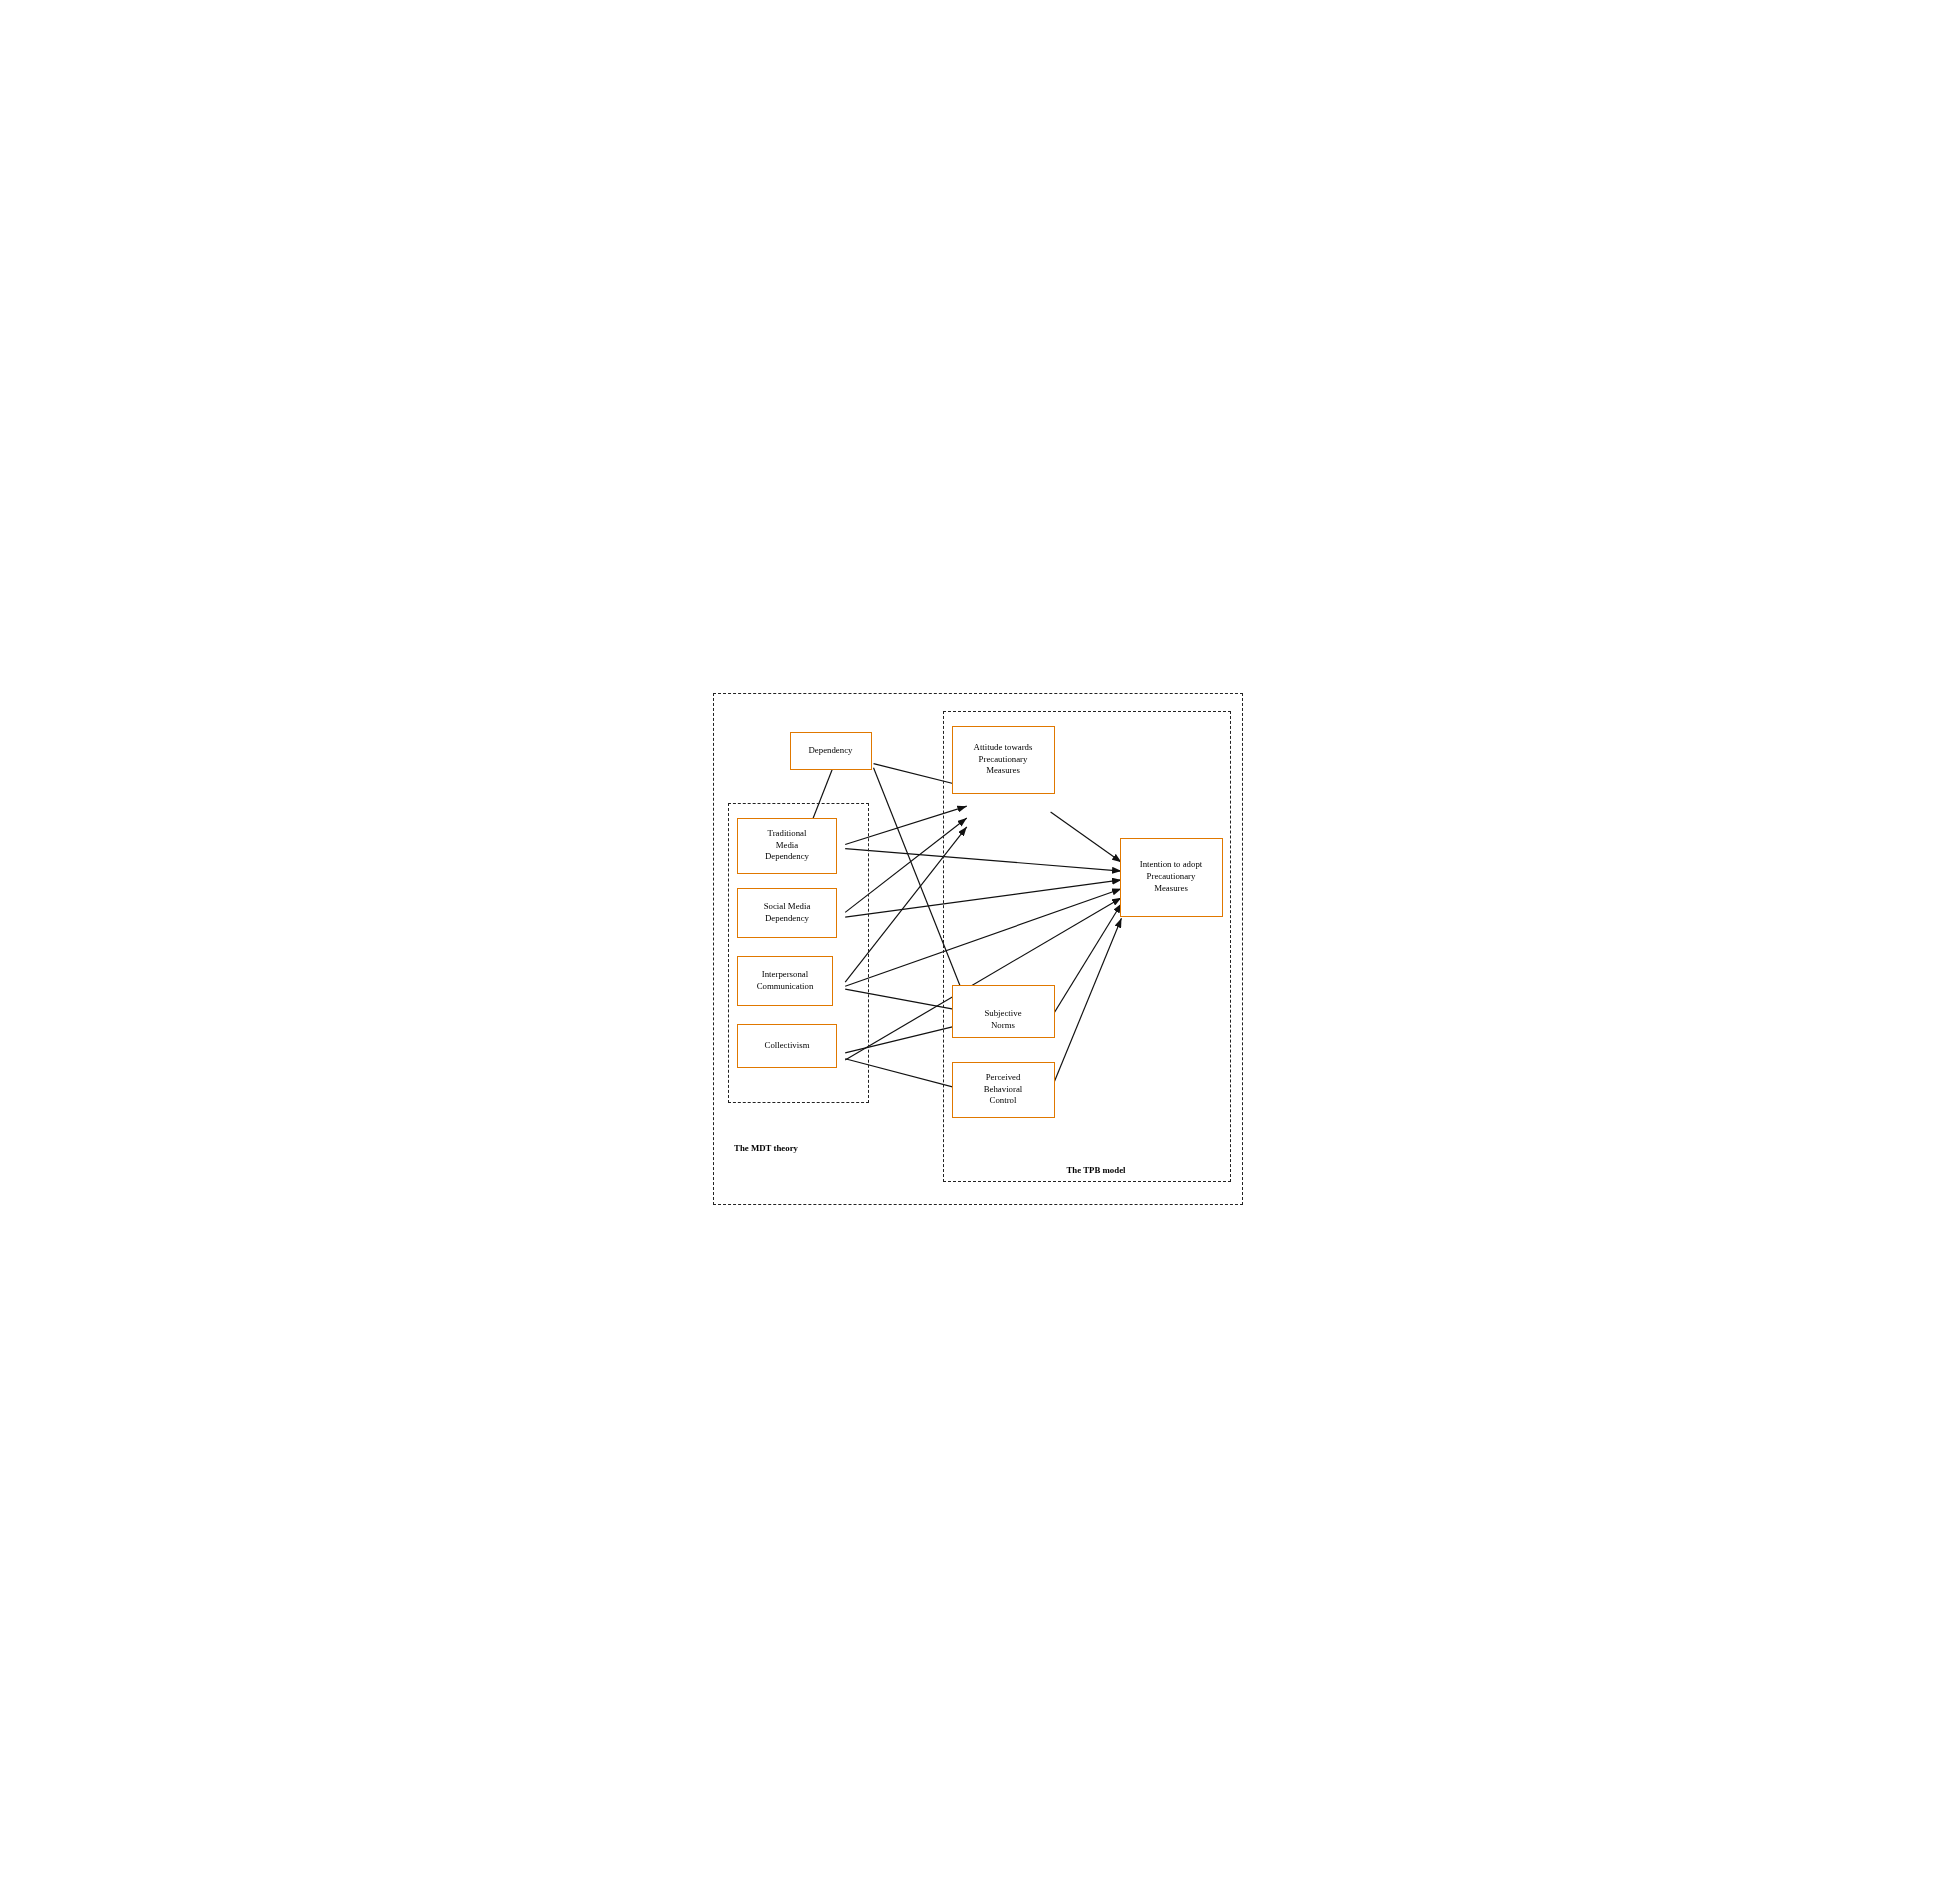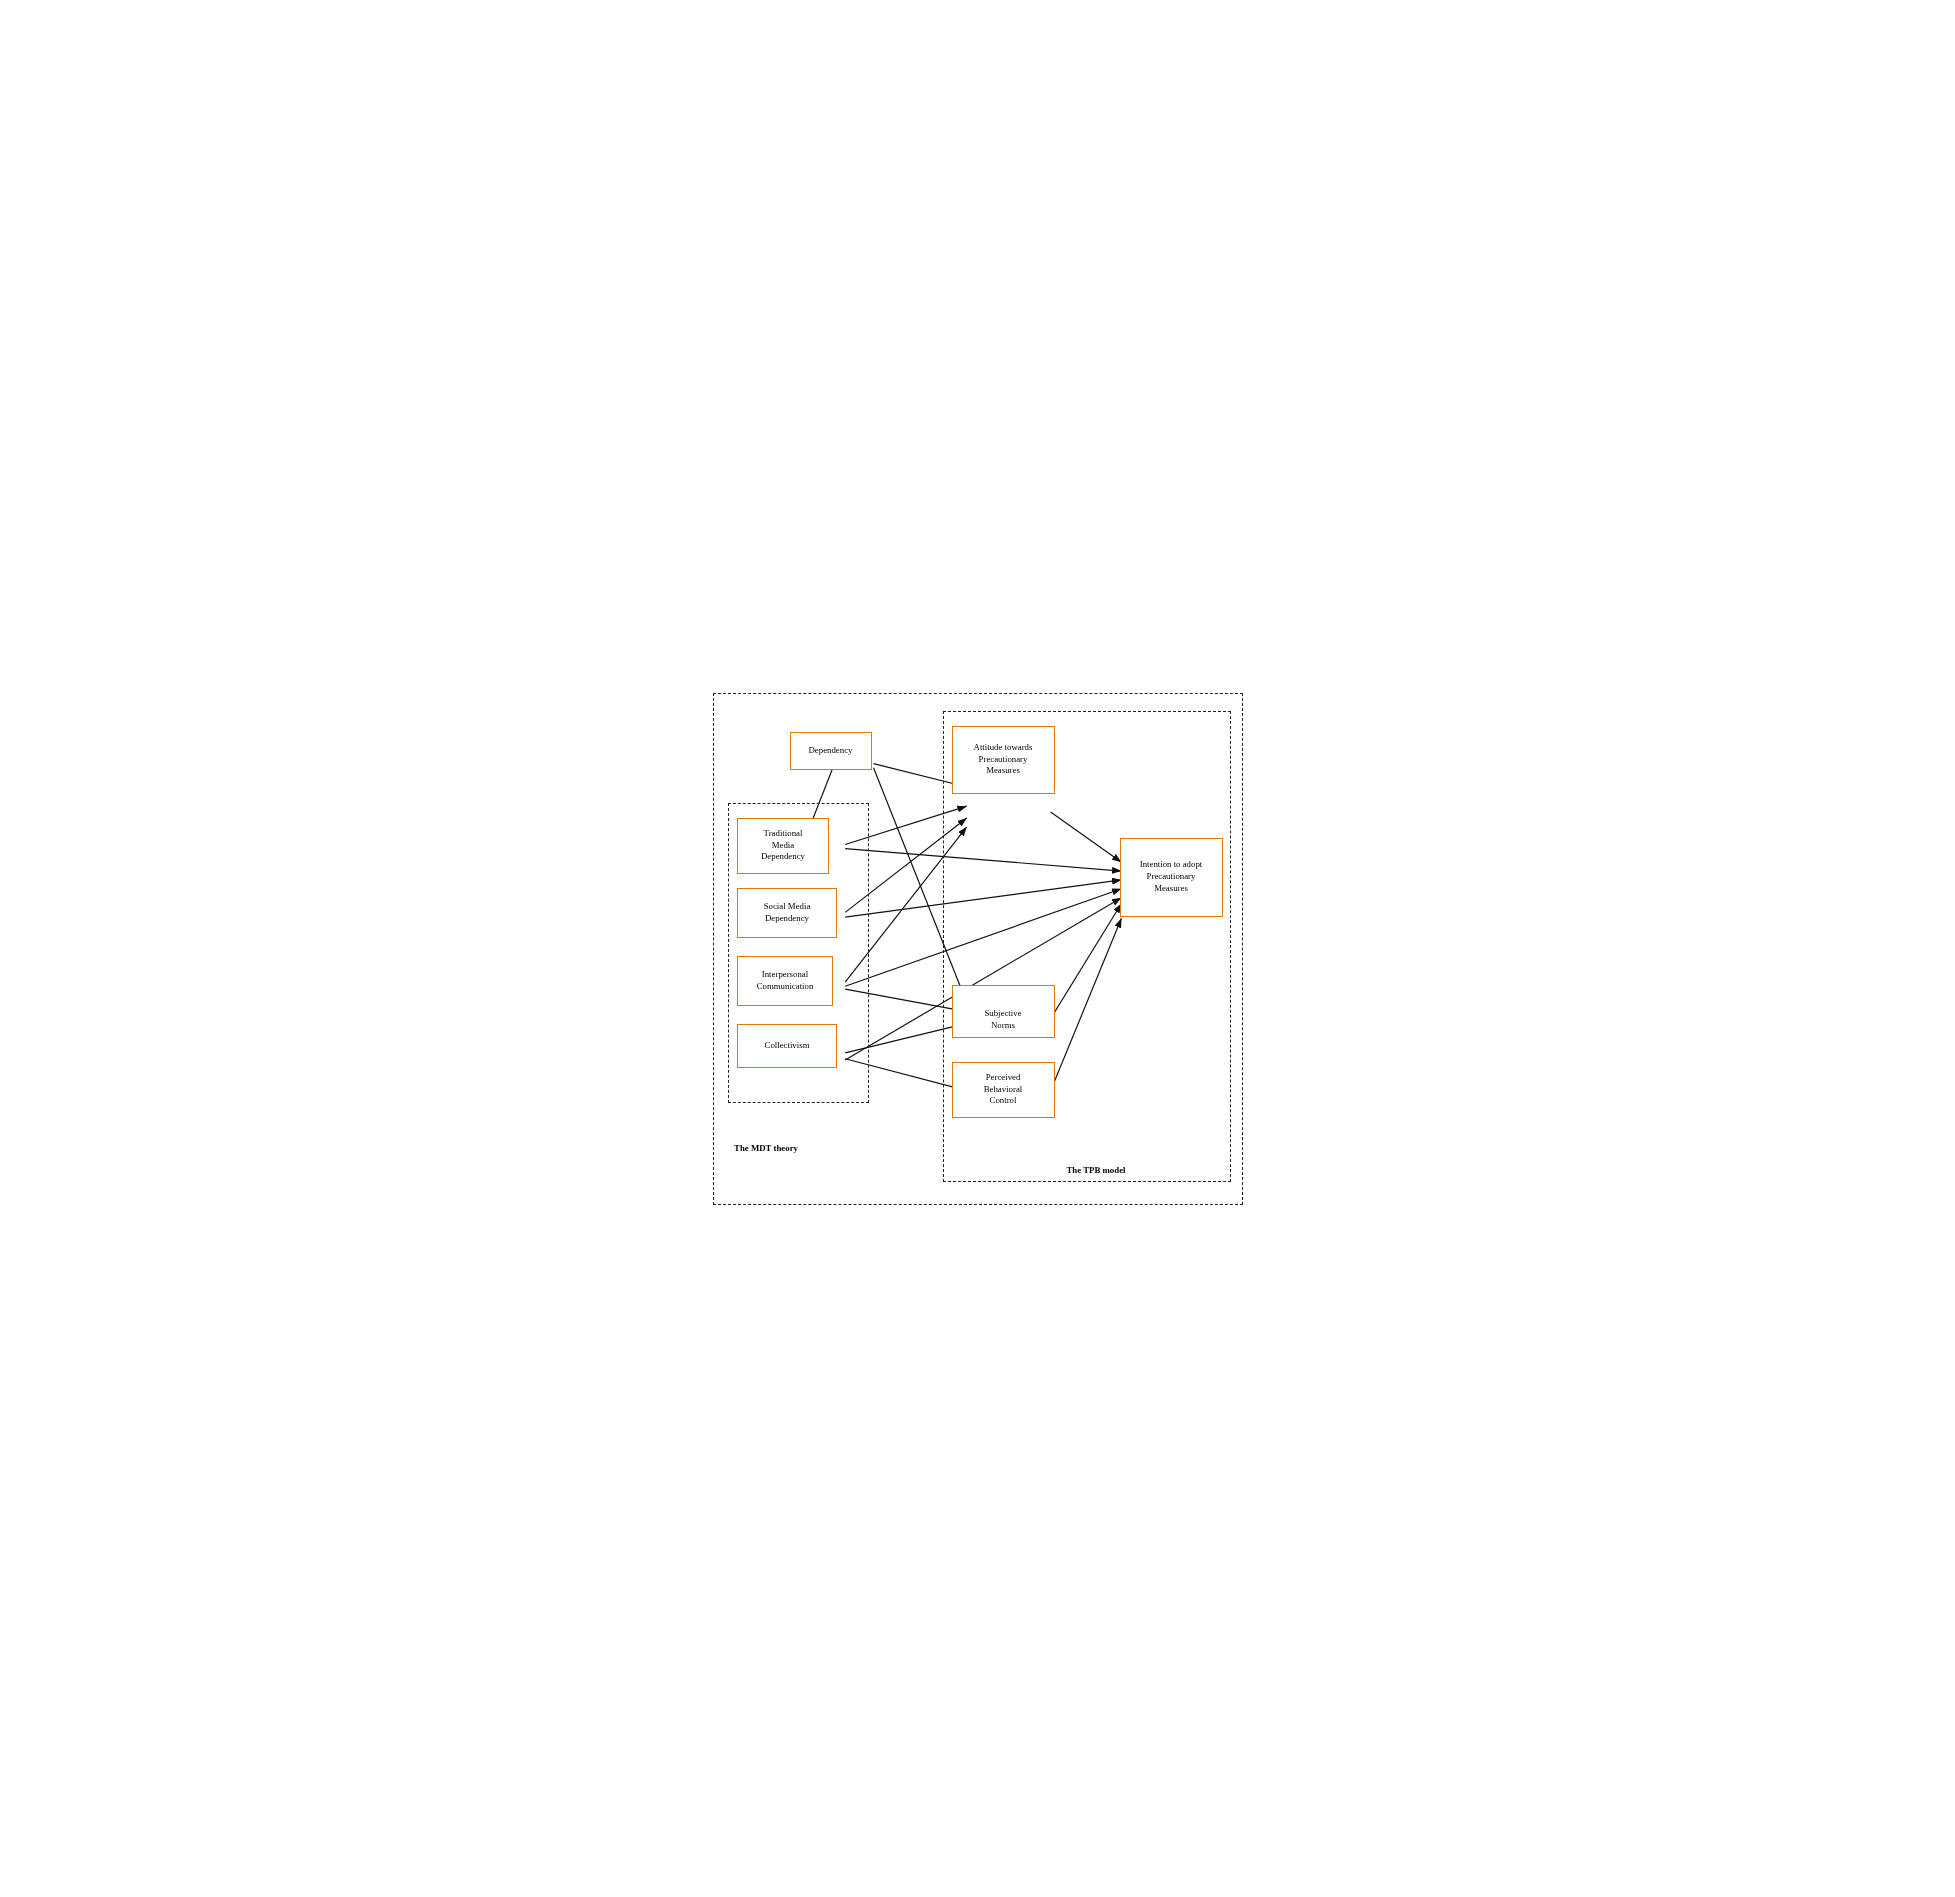--- a/index.html
+++ b/index.html
@@ -97,21 +97,21 @@
     <span>Dependency</span>
   </div>
 
   <div class="dashed-inner" style="left:14.7px; top:109px; width:141px; height:300px;">
   </div>
 
   <div style="position:absolute; left:20.6px; top:412px;margin-top:37px;">
     <span class="label-text">The MDT theory</span>
   </div>
 
-  <div class="orange-box" style="left:23.5px; top:124px; width:92px; height:56px;">
+  <div class="orange-box" style="left:23.5px; top:124px; width:100px; height:56px;">
     <span>Traditional<br>Media<br>Dependency</span>
   </div>
 
   <div class="orange-box" style="left:23.5px; top:194px; width:100px; height:50px;">
     <span>Social Media<br>Dependency</span>
   </div>
 
   <div class="orange-box" style="left:23.5px; top:262px; width:96px; height:50px;">
     <span>Interpersonal<br>Communication</span>
   </div>

